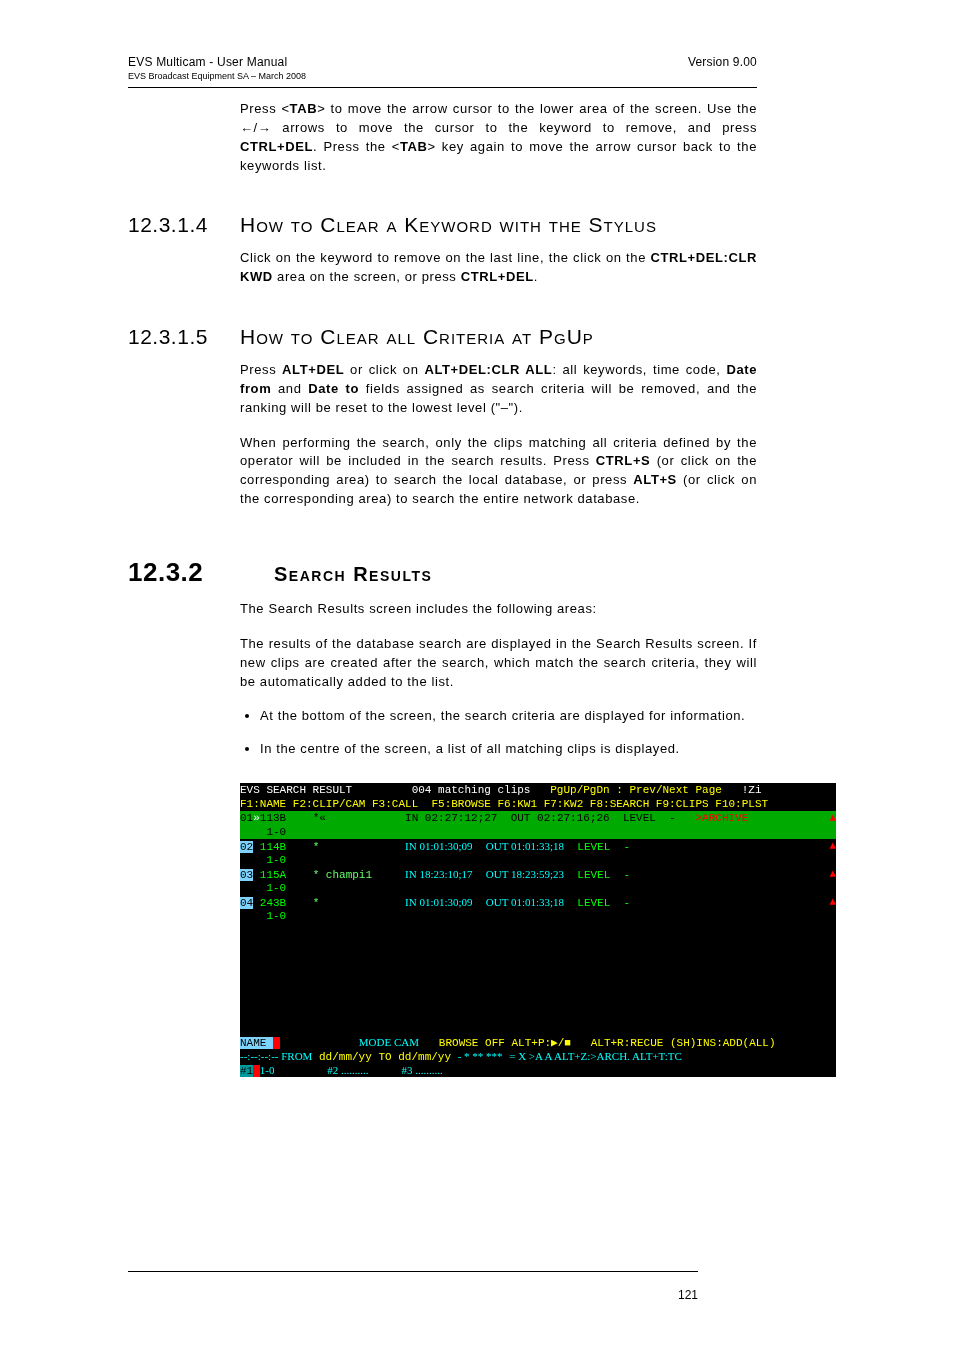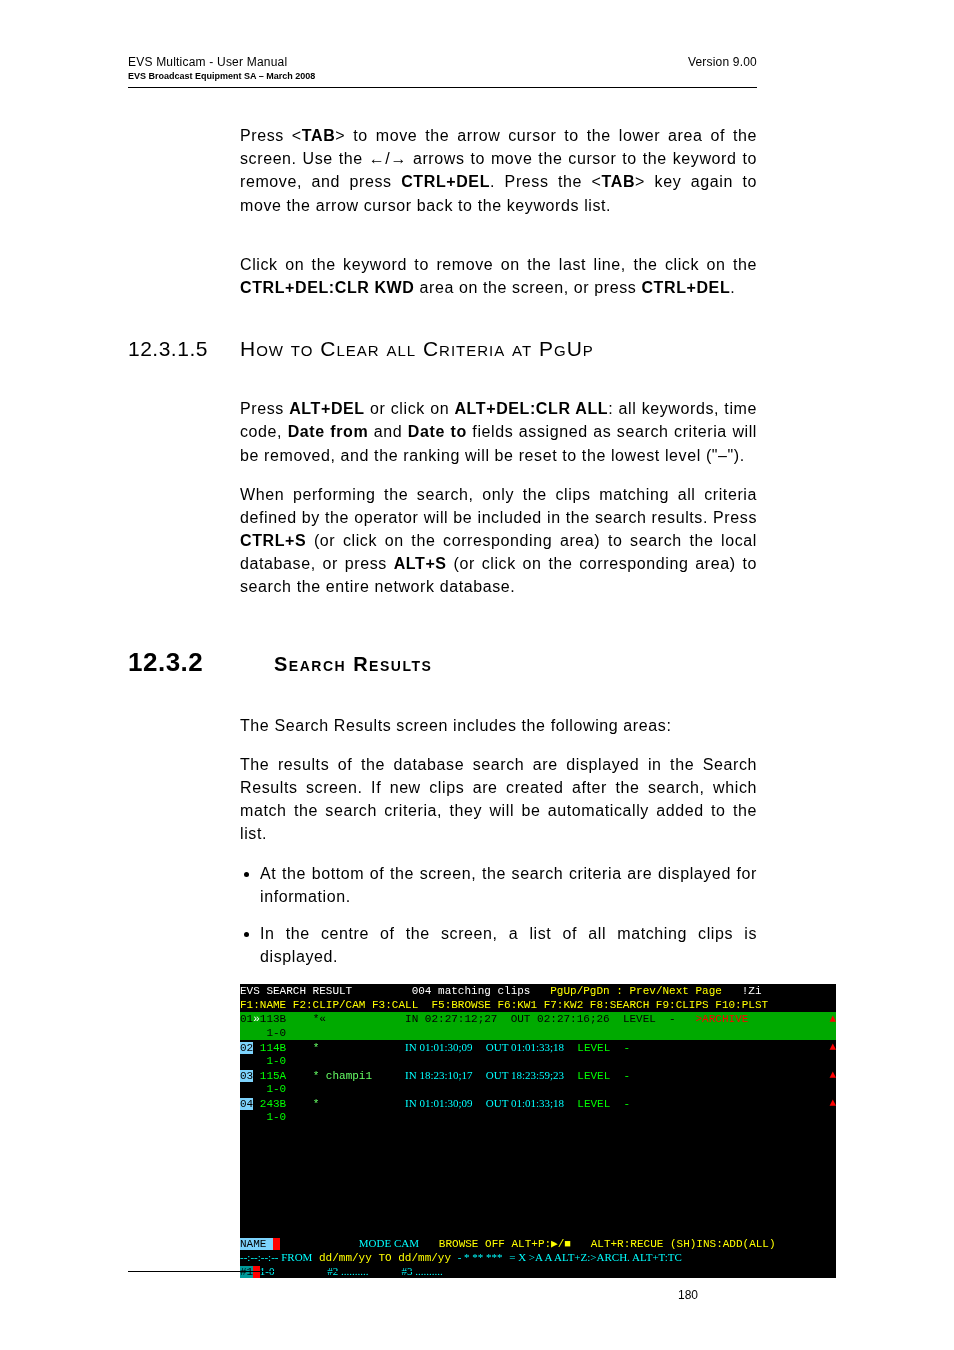--- a/index.html
+++ b/index.html
@@ -21,21 +21,20 @@
   }
   .hdr {
     display: flex;
     justify-content: space-between;
     font-size: 12px;
     letter-spacing: 0.2px;
   }
   .hdr-sub {
     font-size: 9px;
     margin-top: 2px;
-    font-weight: bold;
   }
   hr.hdr-rule {
     border: none;
     border-top: 1px solid #000;
     margin: 6px 0 0 0;
   }
   .sec-row {
     display: flex;
     align-items: baseline;
     margin-top: 38px;
@@ -53,33 +52,33 @@
   }
   .sec-row.big .sec-num { font-size: 26px; font-weight: bold; }
   .sec-row.big .sec-title {
     font-size: 20px;
     font-weight: bold;
     letter-spacing: 1.5px;
     margin-left: 34px;
   }
   .body {
     margin-left: 112px;
-    margin-top: 36px;
-    font-size: 16px;
+    margin-top: 12px;
+    font-size: 13px;
     line-height: 1.45;
     text-align: justify;
     letter-spacing: 0.6px;
   }
   .body p { margin: 0 0 16px 0; }
   .body ul { margin: 0 0 12px 0; padding-left: 20px; }
   .body li { margin-bottom: 14px; }
   b { font-weight: bold; }
   .term-img {
     margin-left: 112px;
-    margin-top: 16px;
+    margin-top: 24px;
     width: 596px;
     font-family: "Courier New", monospace;
     font-size: 11px;
     line-height: 14px;
     background: #000;
     color: #0f0;
     white-space: pre;
     overflow: hidden;
   }
   .term-img .row { display:block; height:14px; }
@@ -119,20 +118,24 @@
       <span>Version 9.00</span>
     </div>
     <div class="hdr-sub">EVS Broadcast Equipment SA – March 2008</div>
     <hr class="hdr-rule">
   </div>
 
   <div class="body">
     <p>Press &lt;<b>TAB</b>&gt; to move the arrow cursor to the lower area of the screen. Use the ←/→ arrows to move the cursor to the keyword to remove, and press <b>CTRL+DEL</b>. Press the &lt;<b>TAB</b>&gt; key again to move the arrow cursor back to the keywords list.</p>
   </div>
 
+  <div class="sec-row">
+    <div class="sec-num">12.3.1.4</div>
+    <div class="sec-title">How to Clear a Keyword with the Stylus</div>
+  </div>
   <div class="body">
     <p>Click on the keyword to remove on the last line, the click on the <b>CTRL+DEL:CLR KWD</b> area on the screen, or press <b>CTRL+DEL</b>.</p>
   </div>
 
   <div class="sec-row">
     <div class="sec-num">12.3.1.5</div>
     <div class="sec-title">How to Clear all Criteria at PgUp</div>
   </div>
   <div class="body">
     <p>Press <b>ALT+DEL</b> or click on <b>ALT+DEL:CLR ALL</b>: all keywords, time code, <b>Date from</b> and <b>Date to</b> fields assigned as search criteria will be removed, and the ranking will be reset to the lowest level ("–").</p>
@@ -148,14 +151,14 @@
     <p>The results of the database search are displayed in the Search Results screen. If new clips are created after the search, which match the search criteria, they will be automatically added to the list.</p>
     <ul>
       <li>At the bottom of the screen, the search criteria are displayed for information.</li>
       <li>In the centre of the screen, a list of all matching clips is displayed.</li>
     </ul>
   </div>
 
   <div class="term-img" id="term"><span class="row"><span class="c-wht">EVS SEARCH RESULT         </span><span class="c-wht">004 matching clips   </span><span class="c-yel">PgUp/PgDn : Prev/Next Page   </span><span class="c-wht">!Zi</span></span><span class="row c-yel">F1:NAME F2:CLIP/CAM F3:CALL  F5:BROWSE F6:KW1 F7:KW2 F8:SEARCH F9:CLIPS F10:PLST</span><span class="row bg-grn"><span class="">01</span><span class="c-wht">»</span>113B    <span class="">*«            </span><span class="">IN 02:27:12;27</span>  <span class="">OUT 02:27:16;26</span>  LEVEL  -  <span class="c-red"> &gt;ARCHIVE</span><span class="c-red" style="float:right">▲</span></span><span class="row bg-grn">    1-0</span><span class="row "><span class="bg-wht">02</span> 114B    <span class="c-lgr">*             </span><span class="c-cyn">IN 01:01:30;09</span>  <span class="c-cyn">OUT 01:01:33;18</span>  LEVEL  -  <span class="c-red" style="float:right">▲</span></span><span class="row ">    1-0</span><span class="row "><span class="bg-wht">03</span> 115A    <span class="c-lgr">* champi1     </span><span class="c-cyn">IN 18:23:10;17</span>  <span class="c-cyn">OUT 18:23:59;23</span>  LEVEL  -  <span class="c-red" style="float:right">▲</span></span><span class="row ">    1-0</span><span class="row "><span class="bg-wht">04</span> 243B    <span class="c-lgr">*             </span><span class="c-cyn">IN 01:01:30;09</span>  <span class="c-cyn">OUT 01:01:33;18</span>  LEVEL  -  <span class="c-red" style="float:right">▲</span></span><span class="row ">    1-0</span><div class="blank-area"></div><span class="row"><span class="bg-wht">NAME </span><span class="bg-red"> </span>            <span class="c-cyn">MODE CAM</span>   <span class="c-yel">BROWSE OFF ALT+P:▶/■</span>   <span class="c-yel">ALT+R:RECUE (SH)INS:ADD(ALL)</span></span><span class="row"><span class="c-cyn">--:--:--:-- FROM</span> <span class="c-yel">dd/mm/yy TO dd/mm/yy</span> <span class="c-cyn">- * ** ***</span> <span class="c-cyn">= X &gt;A A ALT+Z:&gt;ARCH. ALT+T:TC</span></span><span class="row"><span class="bg-cyn">#1</span><span class="bg-red"> </span><span class="c-cyn">1-0</span>        <span class="c-cyn">#2 ..........</span>     <span class="c-cyn">#3 ..........</span></span></div>
 
   <hr class="ftr-rule">
-  <div class="footer">180</div>
+  <div class="footer">121</div>
 </div>
 
 </body></html>

